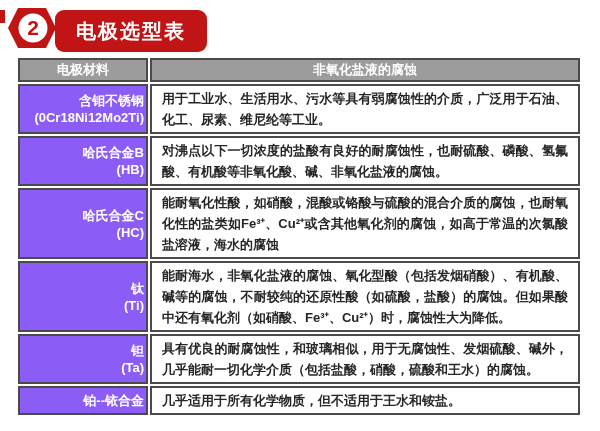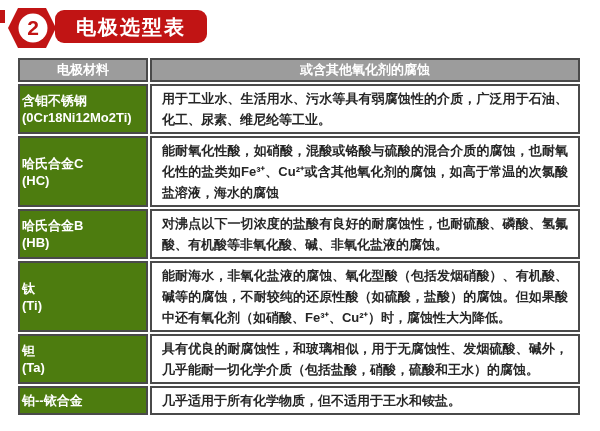--- a/index.html
+++ b/index.html
@@ -5,35 +5,35 @@
   html,body{margin:0;padding:0;background:#fff;}
   .page{
     position:relative;width:600px;height:431px;background:#ffffff;
     font-family:"Liberation Sans",sans-serif;overflow:hidden;
   }
   
   .header{position:relative;height:56px;}
   .edge-mark{position:absolute;left:0;top:10px;width:5px;height:13px;background:#c11414;}
   .badge{position:absolute;left:5px;top:5px;width:52px;height:46px;}
   .banner{
-    position:absolute;left:55px;top:10px;width:152px;height:33px;
+    position:absolute;left:55px;top:10px;width:152px;height:42px;
     background:#c11414;border-radius:9px;
     display:flex;align-items:center;justify-content:center;
   }
   .banner-text{
     color:#ffffff;font-size:20px;font-weight:bold;letter-spacing:2px;line-height:1;
   }
   
   table.sel{
     margin-left:16px;width:566px;
     border-collapse:separate;border-spacing:2px;table-layout:fixed;
   }
   table.sel td{border:2px solid #4a4a4a;box-sizing:border-box;}
   td.mat{
-    background:#4d7c0f;color:#ffffff;font-weight:bold;text-align:left;
+    background:#8b5cf6;color:#ffffff;font-weight:bold;text-align:right;
     font-size:13px;line-height:17px;vertical-align:middle;padding:2px;
   }
   td.head{
     background:#9c9c9c;color:#ffffff;font-weight:bold;text-align:center;
     font-size:13px;vertical-align:middle;height:24px;
   }
   td.desc{
     background:#ffffff;color:#262626;font-size:13px;font-weight:600;
     line-height:21px;text-align:justify;vertical-align:middle;padding:2px 10px;
   }
@@ -58,45 +58,45 @@
   </div>
 
   <table class="sel">
     <colgroup>
         <col style="width:130px">
         <col>
       </colgroup>
     <tbody>
       <tr>
         <td class="head">电极材料</td>
-        <td class="head">或含其他氧化剂的腐蚀</td>
+        <td class="head">非氧化盐液的腐蚀</td>
       </tr>
 
       <tr>
         <td class="mat" style="height:42px">
           <div>含钼不锈钢</div>
           <div>(0Cr18Ni12Mo2Ti)</div>
         </td>
         <td class="desc">用于工业水、生活用水、污水等具有弱腐蚀性的介质，广泛用于石油、化工、尿素、维尼纶等工业。</td>
       </tr>
 
       <tr>
+        <td class="mat" style="height:38px">
+          <div>哈氏合金B</div>
+          <div>(HB)</div>
+        </td>
+        <td class="desc">对沸点以下一切浓度的盐酸有良好的耐腐蚀性，也耐硫酸、磷酸、氢氟酸、有机酸等非氧化酸、碱、非氧化盐液的腐蚀。</td>
+      </tr>
+
+      <tr>
         <td class="mat" style="height:58px">
           <div>哈氏合金C</div>
           <div>(HC)</div>
         </td>
         <td class="desc">能耐氧化性酸，如硝酸，混酸或铬酸与硫酸的混合介质的腐蚀，也耐氧化性的盐类如Fe³⁺、Cu²⁺或含其他氧化剂的腐蚀，如高于常温的次氯酸盐溶液，海水的腐蚀</td>
-      </tr>
-
-      <tr>
-        <td class="mat" style="height:38px">
-          <div>哈氏合金B</div>
-          <div>(HB)</div>
-        </td>
-        <td class="desc">对沸点以下一切浓度的盐酸有良好的耐腐蚀性，也耐硫酸、磷酸、氢氟酸、有机酸等非氧化酸、碱、非氧化盐液的腐蚀。</td>
       </tr>
 
       <tr>
         <td class="mat" style="height:66px">
           <div>钛</div>
           <div>(Ti)</div>
         </td>
         <td class="desc">能耐海水，非氧化盐液的腐蚀、氧化型酸（包括发烟硝酸）、有机酸、碱等的腐蚀，不耐较纯的还原性酸（如硫酸，盐酸）的腐蚀。但如果酸中还有氧化剂（如硝酸、Fe³⁺、Cu²⁺）时，腐蚀性大为降低。</td>
       </tr>
 

